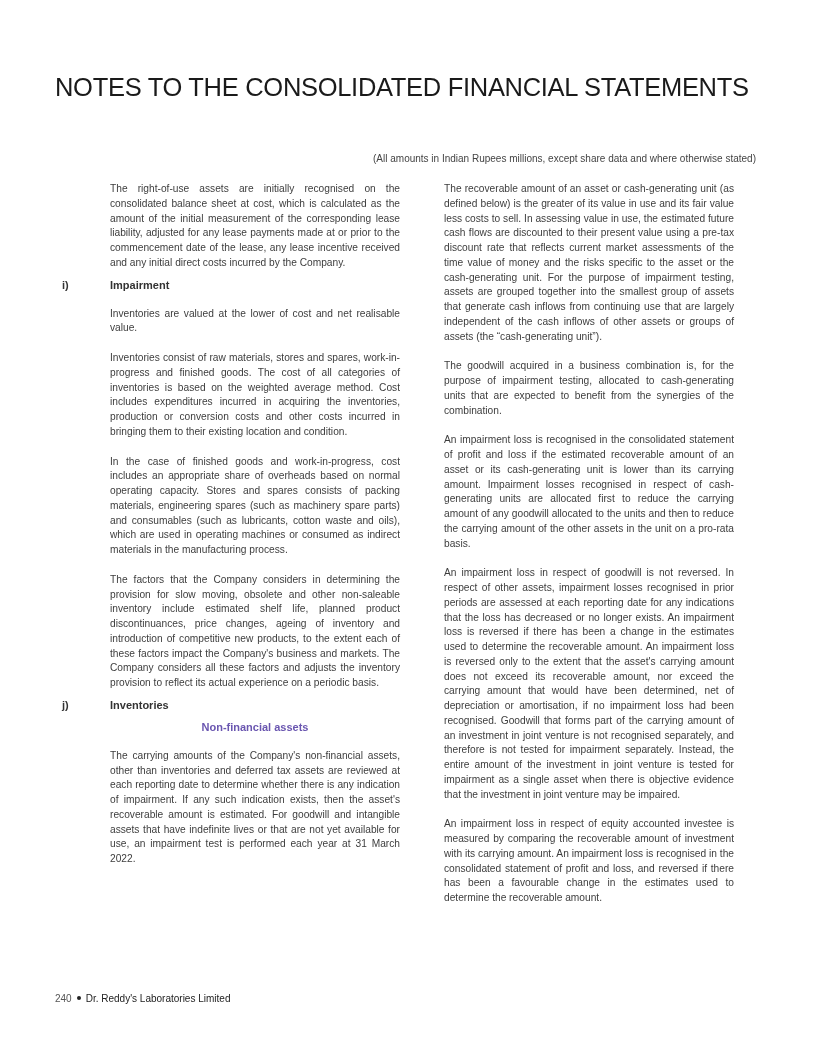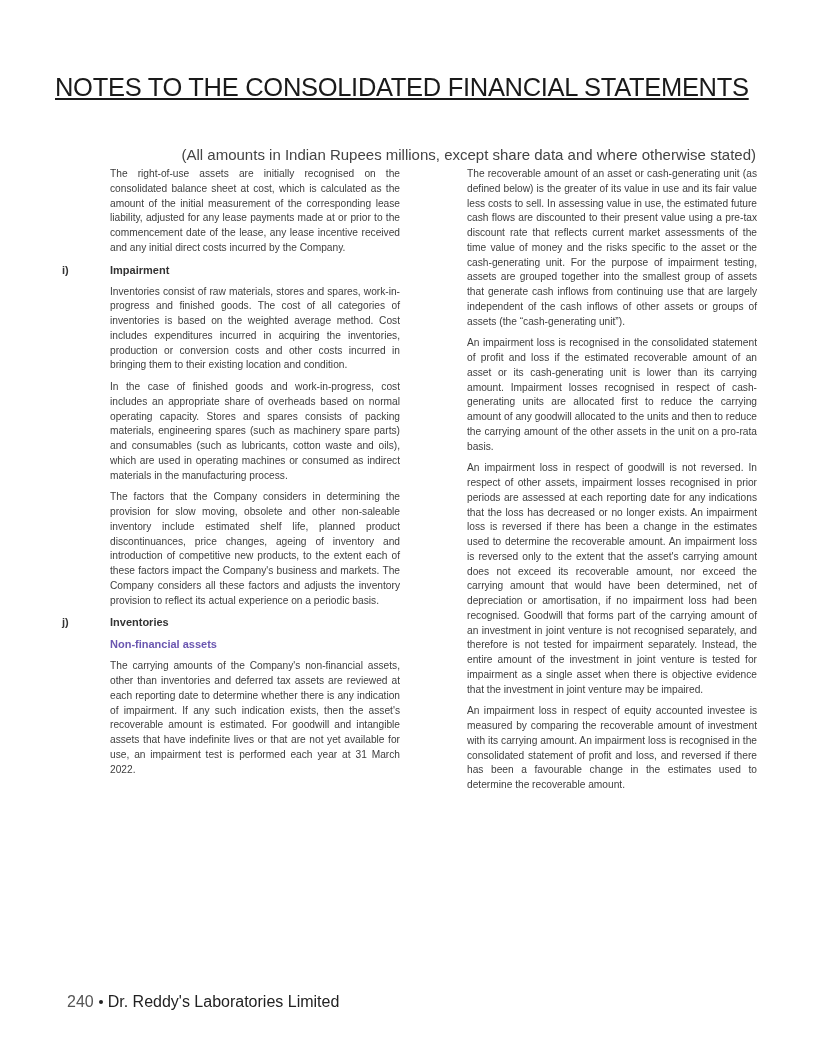--- a/index.html
+++ b/index.html
@@ -4,74 +4,75 @@
 <style>
   html, body { margin: 0; padding: 0; }
   body {
     width: 820px; height: 1037px; background: #ffffff; position: relative; overflow: hidden;
     font-family: "Liberation Sans", sans-serif; color: #3a3a3a;
   }
   .title {
     position: absolute; left: 55px; top: 73px;
     font-size: 25.5px; letter-spacing: -0.3px; color: #1a1a1a; font-weight: 400;
     white-space: nowrap;
-    text-decoration: underline;
   }
   .note {
-    position: absolute; right: 64px; top: 146px;
-    font-size: 15px; color: #444; white-space: nowrap;
+    position: absolute; right: 64px; top: 153px;
+    font-size: 10px; color: #444; white-space: nowrap;
   }
   .col { position: absolute; top: 167px; width: 290px; }
   .col-left { left: 110px; }
-  .col-right { left: 467px; }
+  .col-right { left: 444px; }
   p {
-    margin: 0 0 7px 0; font-size: 10.2px; line-height: 14.75px; text-align: justify;
+    margin: 15px 0 7px 0; font-size: 10.2px; line-height: 14.75px; text-align: justify;
     color: #3d3d3d;
   }
   .sec {
     position: relative; font-size: 11px; font-weight: bold; color: #333;
     margin: 4px 0 8px 0; line-height: 14px;
   }
   .sec .num { position: absolute; left: -48px; top: 0; }
   .sub {
-    font-size: 11px; font-weight: bold; color: #6a56b0; margin: 0 0 8px 0; line-height: 14px;
+    font-size: 11px; font-weight: bold; color: #6a56b0; margin: 0 0 8px 0; line-height: 14px; text-align: center;
   }
   .footer {
-    position: absolute; left: 55px; top: 993px; font-size: 16px; color: #222; white-space: nowrap; margin-left: 12px;
+    position: absolute; left: 55px; top: 993px; font-size: 10px; color: #222; white-space: nowrap;
   }
   .footer .pg { color: #555; }
   .footer .dot { display: inline-block; width: 4px; height: 4px; border-radius: 50%; background: #222; margin: 0 5px 2px 5px; vertical-align: middle; }
 </style>
 </head>
 <body>
 
 <div class="title">NOTES TO THE CONSOLIDATED FINANCIAL STATEMENTS</div>
 <div class="note">(All amounts in Indian Rupees millions, except share data and where otherwise stated)</div>
 
 <div class="col col-left">
   <p>The right-of-use assets are initially recognised on the consolidated balance sheet at cost, which is calculated as the amount of the initial measurement of the corresponding lease liability, adjusted for any lease payments made at or prior to the commencement date of the lease, any lease incentive received and any initial direct costs incurred by the Company.</p>
 
   <div class="sec">
     <span class="num">i)</span>
     <span>Impairment</span>
   </div>
+  <p>Inventories are valued at the lower of cost and net realisable value.</p>
   <p>Inventories consist of raw materials, stores and spares, work-in-progress and finished goods. The cost of all categories of inventories is based on the weighted average method. Cost includes expenditures incurred in acquiring the inventories, production or conversion costs and other costs incurred in bringing them to their existing location and condition.</p>
   <p>In the case of finished goods and work-in-progress, cost includes an appropriate share of overheads based on normal operating capacity. Stores and spares consists of packing materials, engineering spares (such as machinery spare parts) and consumables (such as lubricants, cotton waste and oils), which are used in operating machines or consumed as indirect materials in the manufacturing process.</p>
   <p>The factors that the Company considers in determining the provision for slow moving, obsolete and other non-saleable inventory include estimated shelf life, planned product discontinuances, price changes, ageing of inventory and introduction of competitive new products, to the extent each of these factors impact the Company's business and markets. The Company considers all these factors and adjusts the inventory provision to reflect its actual experience on a periodic basis.</p>
 
   <div class="sec">
     <span class="num">j)</span>
     <span>Inventories</span>
   </div>
   <div class="sub">Non-financial assets</div>
   <p>The carrying amounts of the Company's non-financial assets, other than inventories and deferred tax assets are reviewed at each reporting date to determine whether there is any indication of impairment. If any such indication exists, then the asset's recoverable amount is estimated. For goodwill and intangible assets that have indefinite lives or that are not yet available for use, an impairment test is performed each year at 31 March 2022.</p>
 </div>
 
 <div class="col col-right">
   <p>The recoverable amount of an asset or cash-generating unit (as defined below) is the greater of its value in use and its fair value less costs to sell. In assessing value in use, the estimated future cash flows are discounted to their present value using a pre-tax discount rate that reflects current market assessments of the time value of money and the risks specific to the asset or the cash-generating unit. For the purpose of impairment testing, assets are grouped together into the smallest group of assets that generate cash inflows from continuing use that are largely independent of the cash inflows of other assets or groups of assets (the “cash-generating unit”).</p>
+  <p>The goodwill acquired in a business combination is, for the purpose of impairment testing, allocated to cash-generating units that are expected to benefit from the synergies of the combination.</p>
   <p>An impairment loss is recognised in the consolidated statement of profit and loss if the estimated recoverable amount of an asset or its cash-generating unit is lower than its carrying amount. Impairment losses recognised in respect of cash-generating units are allocated first to reduce the carrying amount of any goodwill allocated to the units and then to reduce the carrying amount of the other assets in the unit on a pro-rata basis.</p>
   <p>An impairment loss in respect of goodwill is not reversed. In respect of other assets, impairment losses recognised in prior periods are assessed at each reporting date for any indications that the loss has decreased or no longer exists. An impairment loss is reversed if there has been a change in the estimates used to determine the recoverable amount. An impairment loss is reversed only to the extent that the asset's carrying amount does not exceed its recoverable amount, nor exceed the carrying amount that would have been determined, net of depreciation or amortisation, if no impairment loss had been recognised. Goodwill that forms part of the carrying amount of an investment in joint venture is not recognised separately, and therefore is not tested for impairment separately. Instead, the entire amount of the investment in joint venture is tested for impairment as a single asset when there is objective evidence that the investment in joint venture may be impaired.</p>
   <p>An impairment loss in respect of equity accounted investee is measured by comparing the recoverable amount of investment with its carrying amount. An impairment loss is recognised in the consolidated statement of profit and loss, and reversed if there has been a favourable change in the estimates used to determine the recoverable amount.</p>
 </div>
 
 <div class="footer">
   <span class="pg">240</span><span class="dot"></span><span>Dr. Reddy's Laboratories Limited</span>
 </div>
 
 </body></html>

